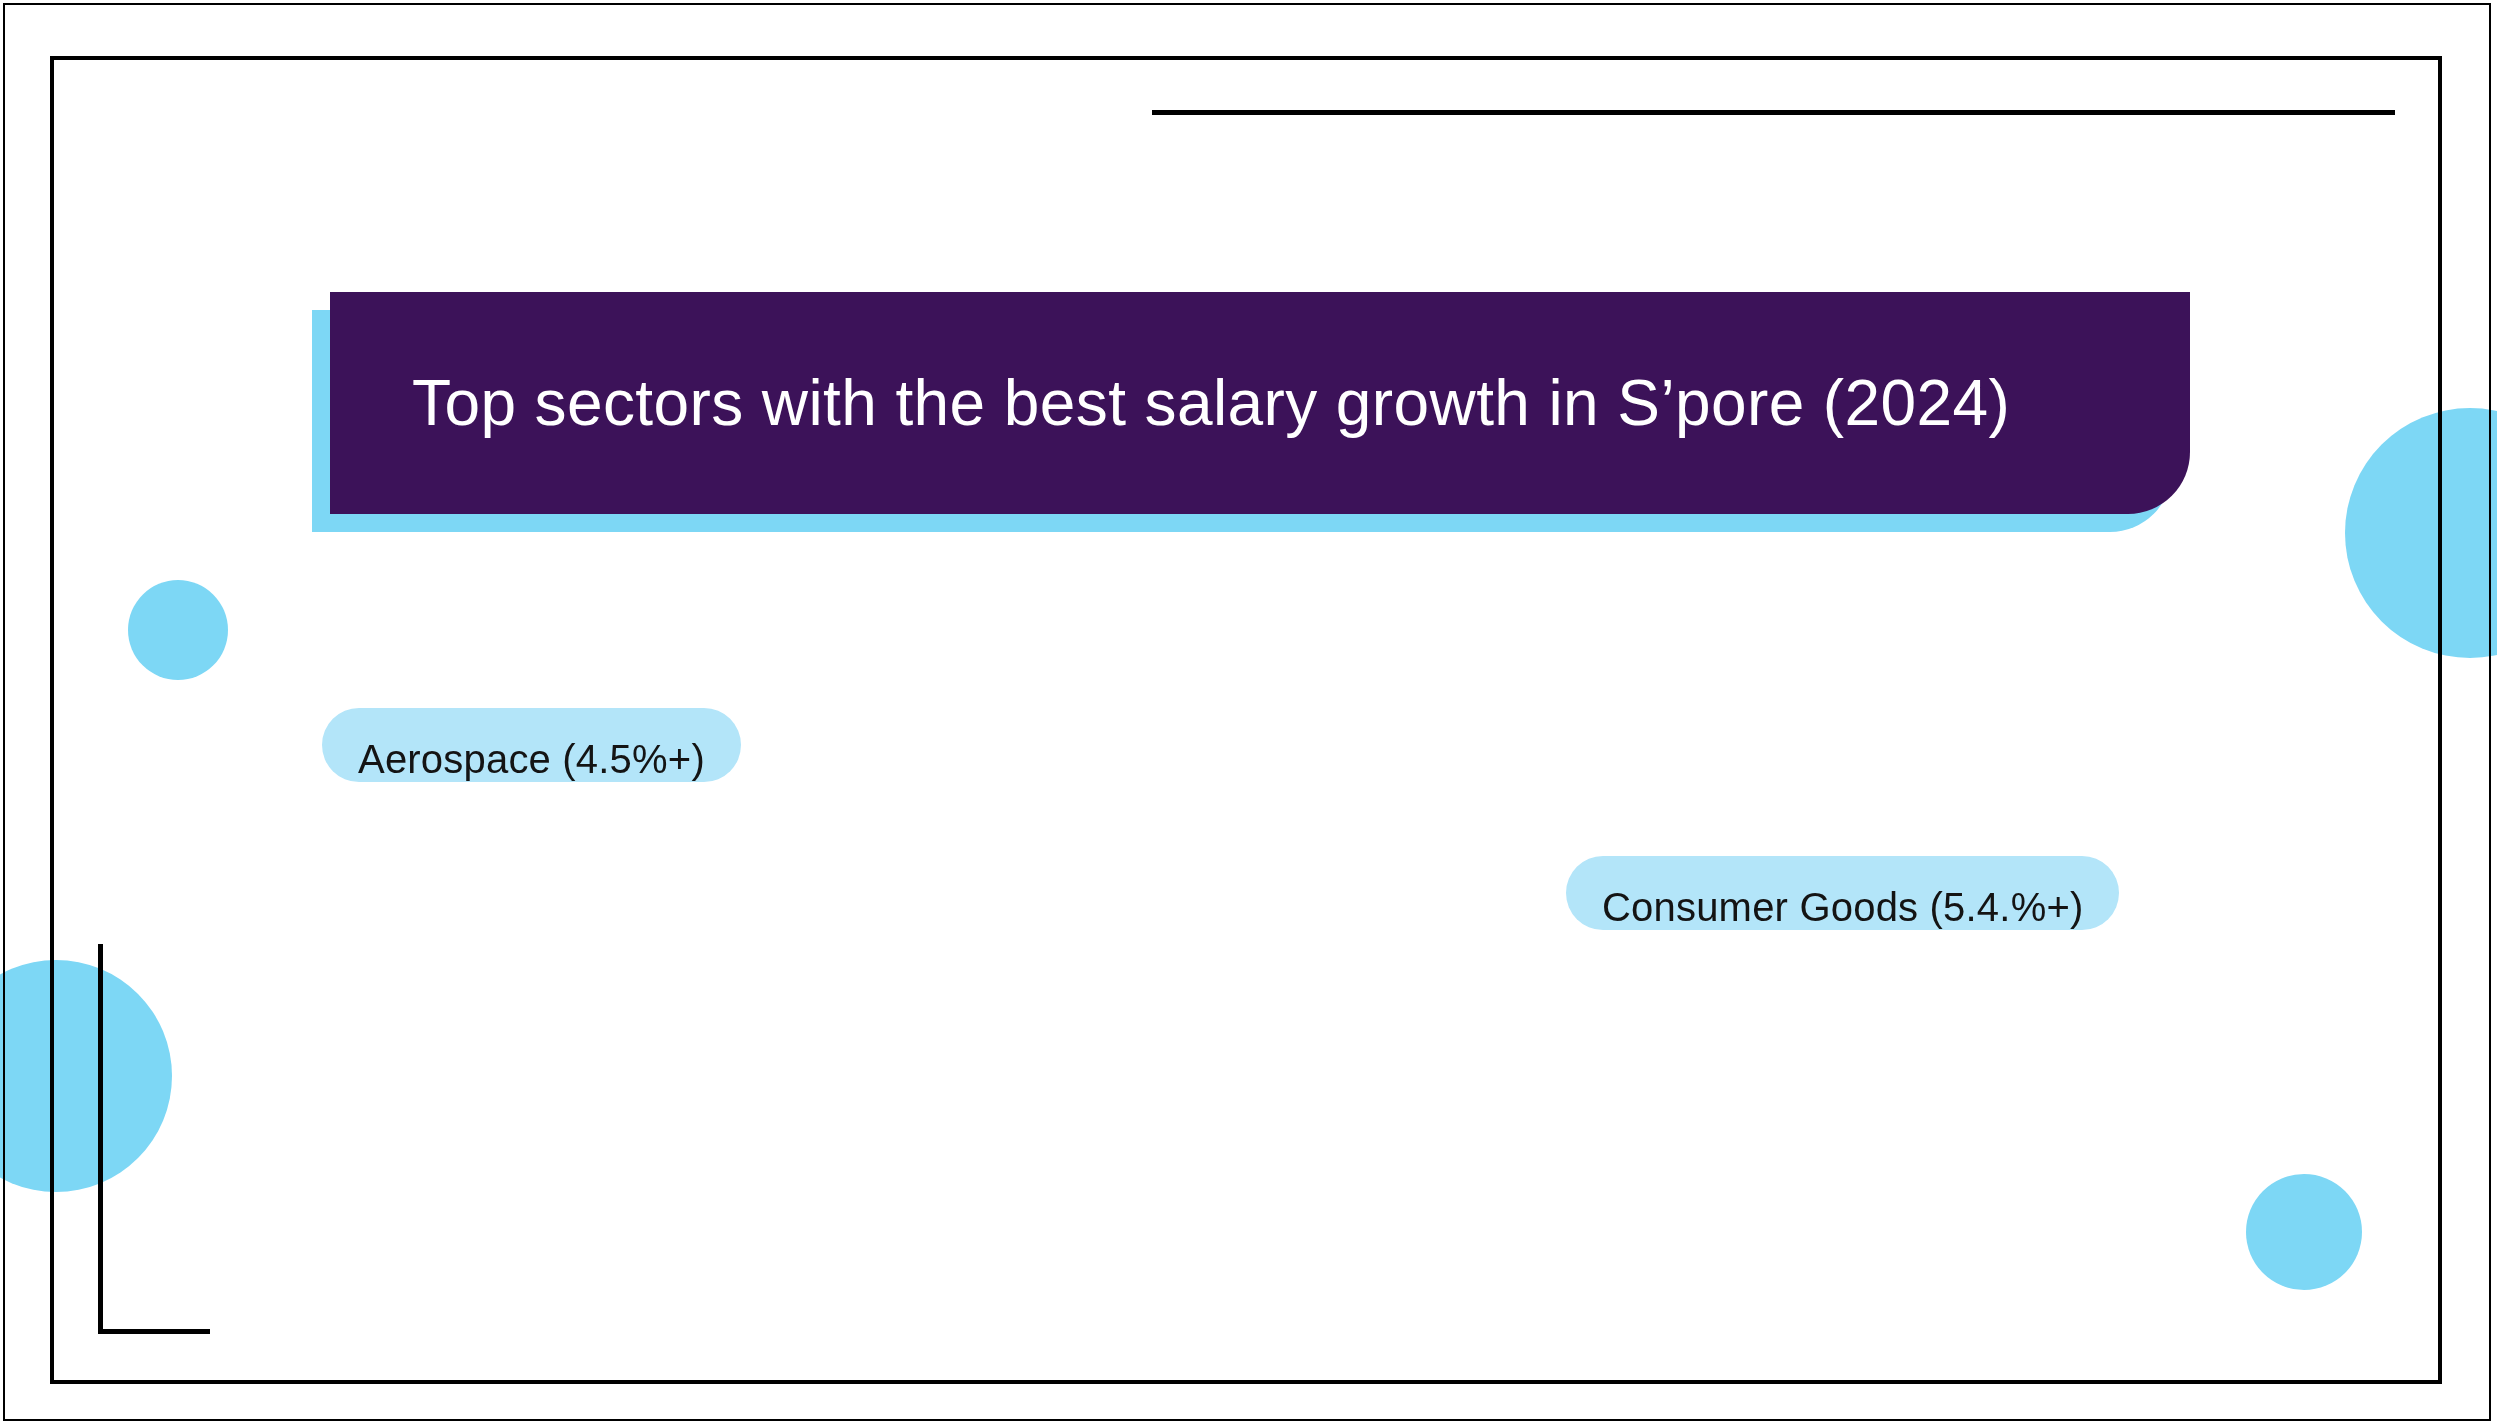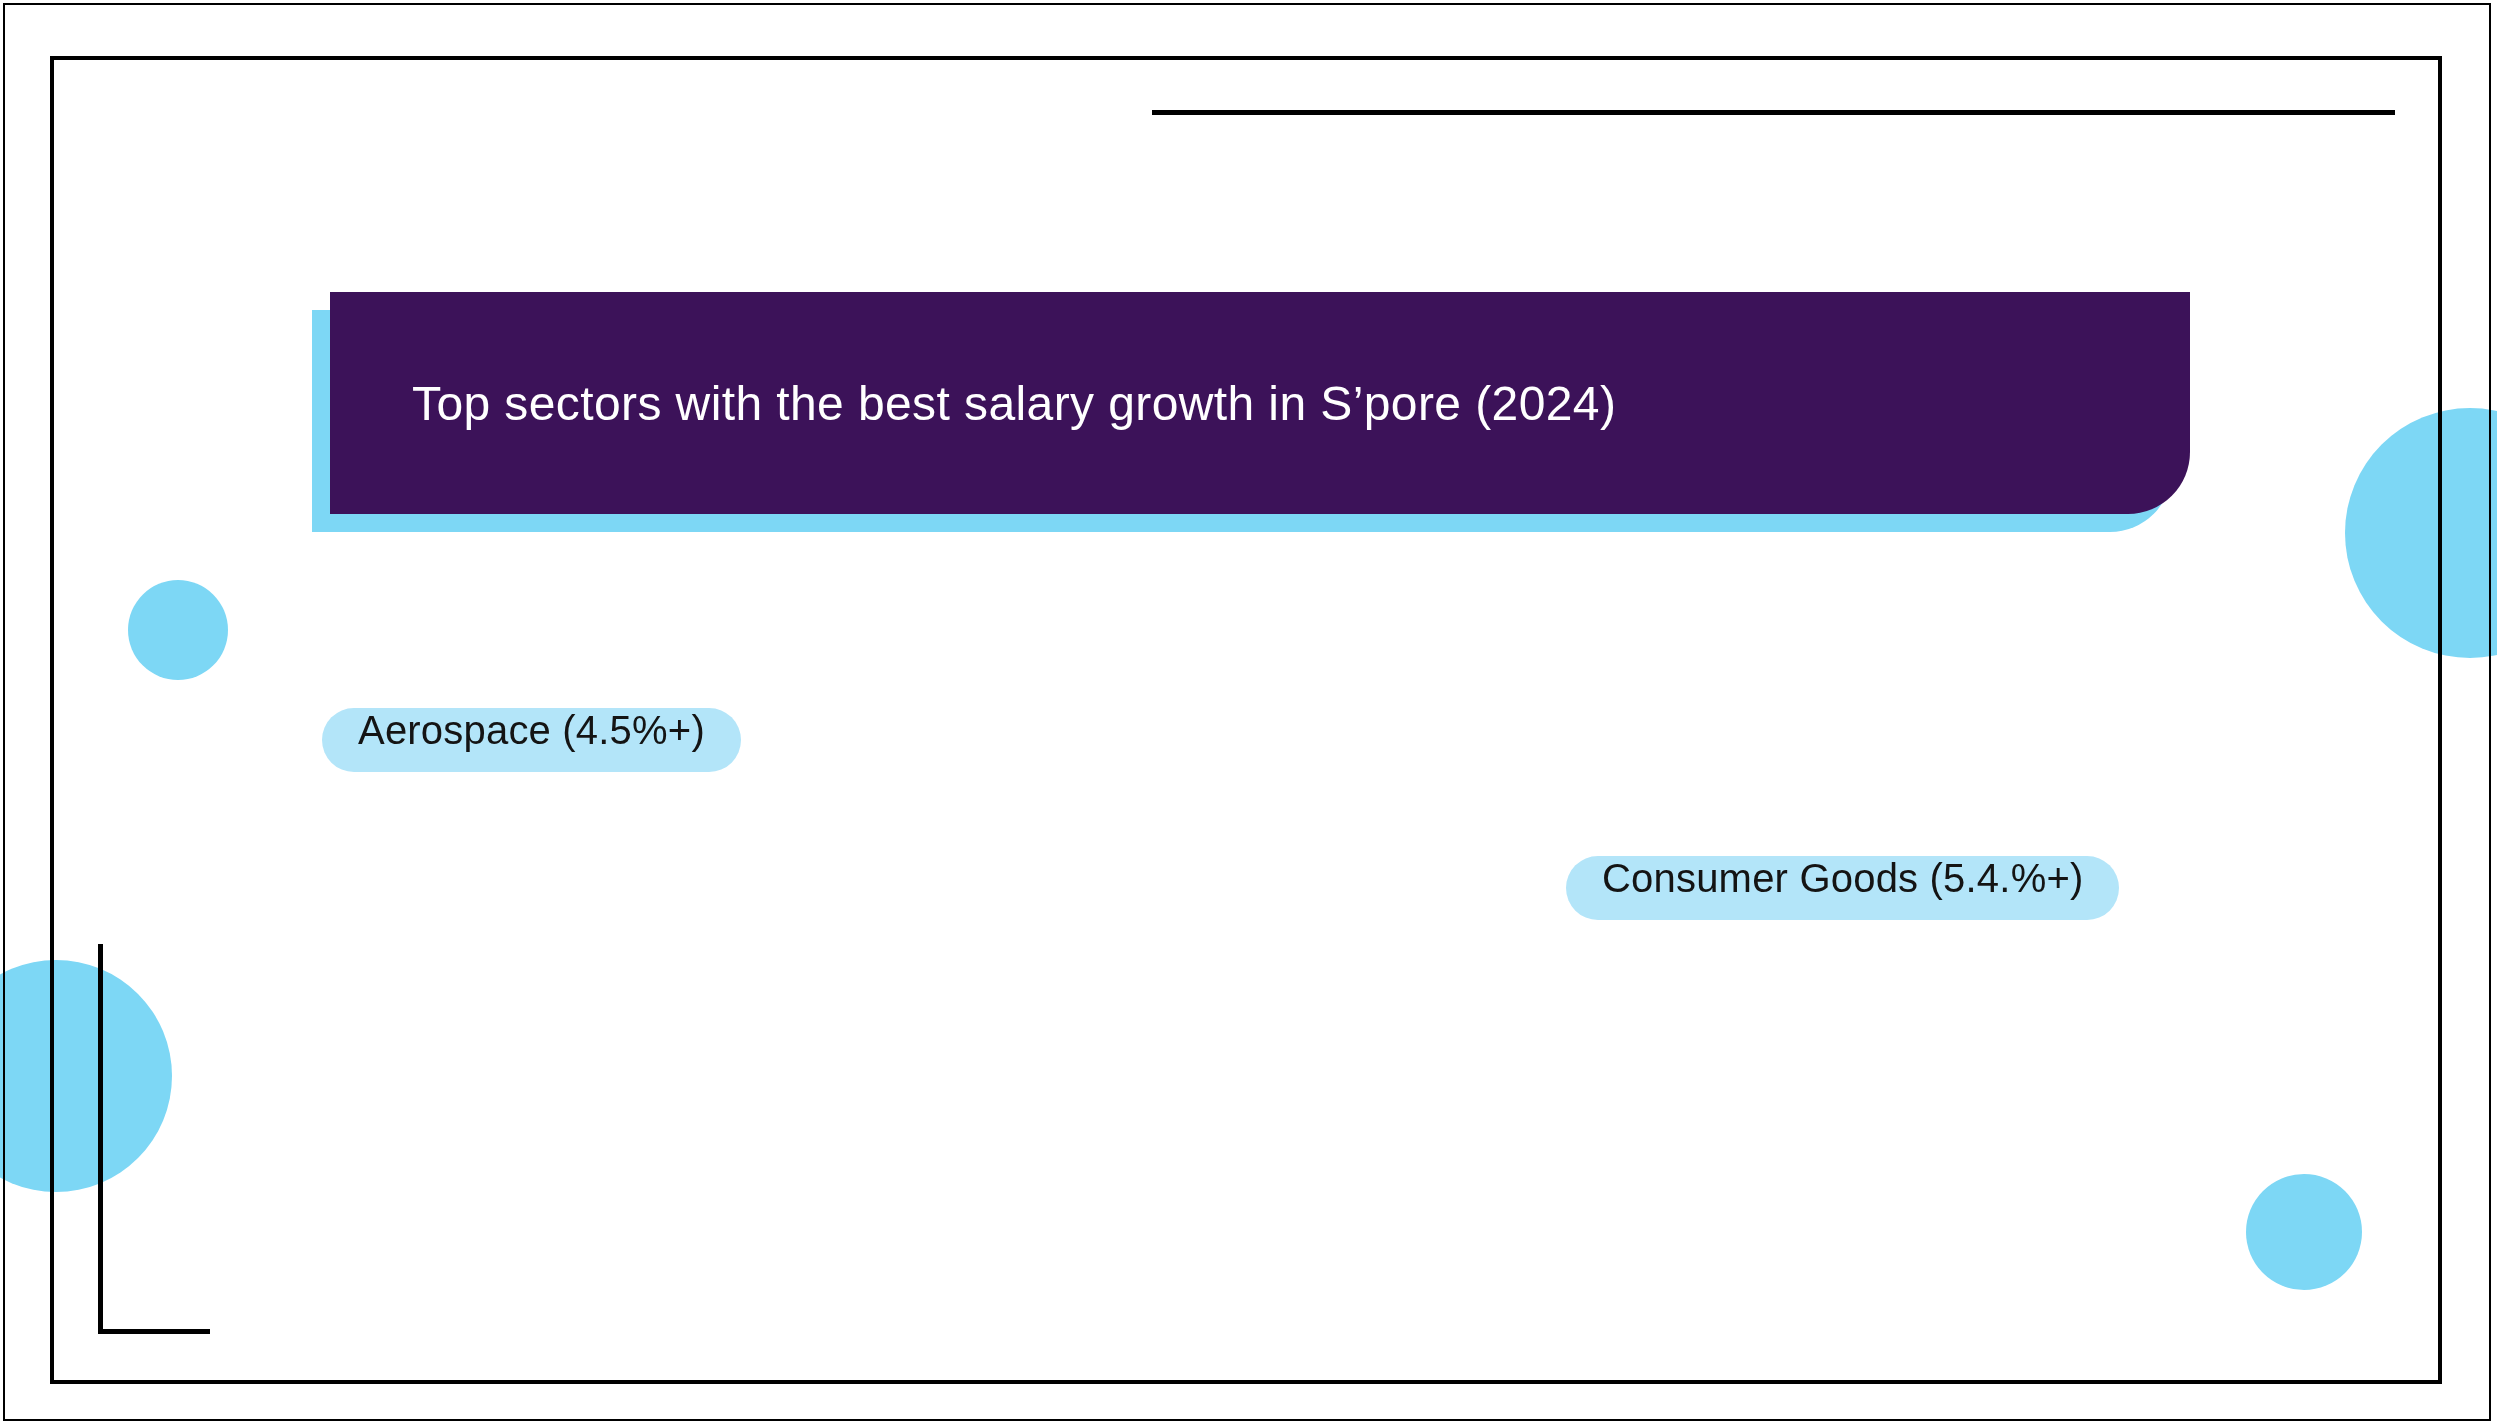--- a/index.html
+++ b/index.html
@@ -124,37 +124,37 @@
     width: 1860px;
     height: 222px;
     background: #3C1259;
     border-bottom-right-radius: 62px;
     display: flex;
     align-items: center;
   }
 
   .title-text {
     color: #ffffff;
-    font-size: 48px;
+    font-size: 64px;
     font-weight: 400;
     letter-spacing: 0.4px;
     padding-left: 82px;
     padding-right: 40px;
     white-space: nowrap;
     font-family: "Liberation Sans", sans-serif;
   }
 
   
   .pill {
     position: absolute;
-    height: 64px;
+    height: 74px;
     background: #B3E5F9;
     border-radius: 37px;
     display: flex;
-    align-items: flex-start;
+    align-items: flex-end;
     justify-content: center;
     padding: 0 36px;
     box-sizing: border-box;
     white-space: nowrap;
   }
 
   .pill-label {
     color: #141414;
     font-size: 40px;
     font-weight: 400;

